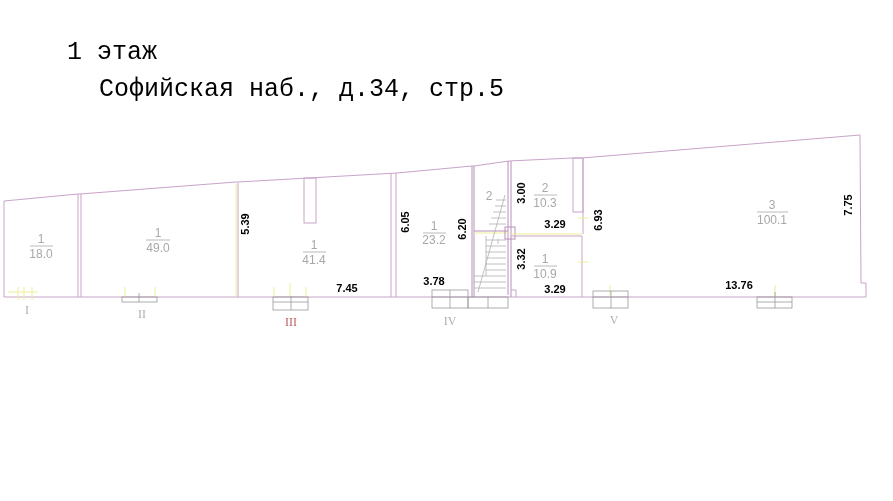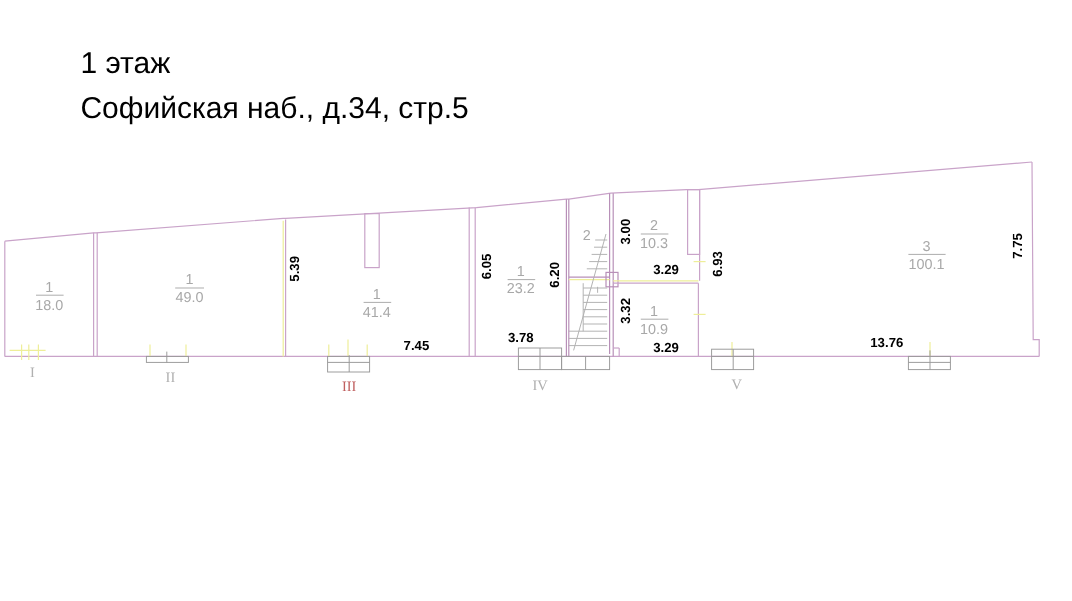--- a/index.html
+++ b/index.html
@@ -1,19 +1,19 @@
 <!DOCTYPE html>
 <html><head>
 <meta charset="utf-8">
 <style>
   html, body { margin: 0; padding: 0; background: #ffffff; }
   body { width: 893px; height: 501px; position: relative; overflow: hidden; font-family: "Liberation Sans", sans-serif; }
-  .title { position: absolute; left: 67px; color: #000; font-family: Liberation Sans, sans-serif; font-size: 25px; line-height: 30px; white-space: nowrap; }
+  .title { position: absolute; left: 67px; color: #000; font-family: Liberation Mono, monospace; font-size: 25px; line-height: 30px; white-space: nowrap; }
   #title-floor { top: 38px; }
-  #title-address { top: 75px; }
+  #title-address { top: 75px; margin-left: 32px; }
   svg { position: absolute; left: 0; top: 0; }
   .wall { stroke: #c9a3c9; stroke-width: 1; fill: none; }
   .wall2 { stroke: #b890b8; stroke-width: 1; fill: none; }
   .yel { stroke: #eeee99; stroke-width: 1; fill: none; }
   .stair { stroke: #b0b0b0; stroke-width: 0.8; fill: none; }
   .door { stroke: #999; stroke-width: 0.8; fill: none; }
   .roomtxt { fill: #a8a8a8; font-family: "Liberation Sans", sans-serif; font-size: 12px; }
   .dimtxt { fill: #000; font-family: "Liberation Sans", sans-serif; font-size: 11px; font-weight: bold; }
   .romtxt { fill: #b0b0b0; font-family: "Liberation Serif", serif; font-size: 12px; }
   .romred { fill: #c06060; font-family: "Liberation Serif", serif; font-size: 12px; }

